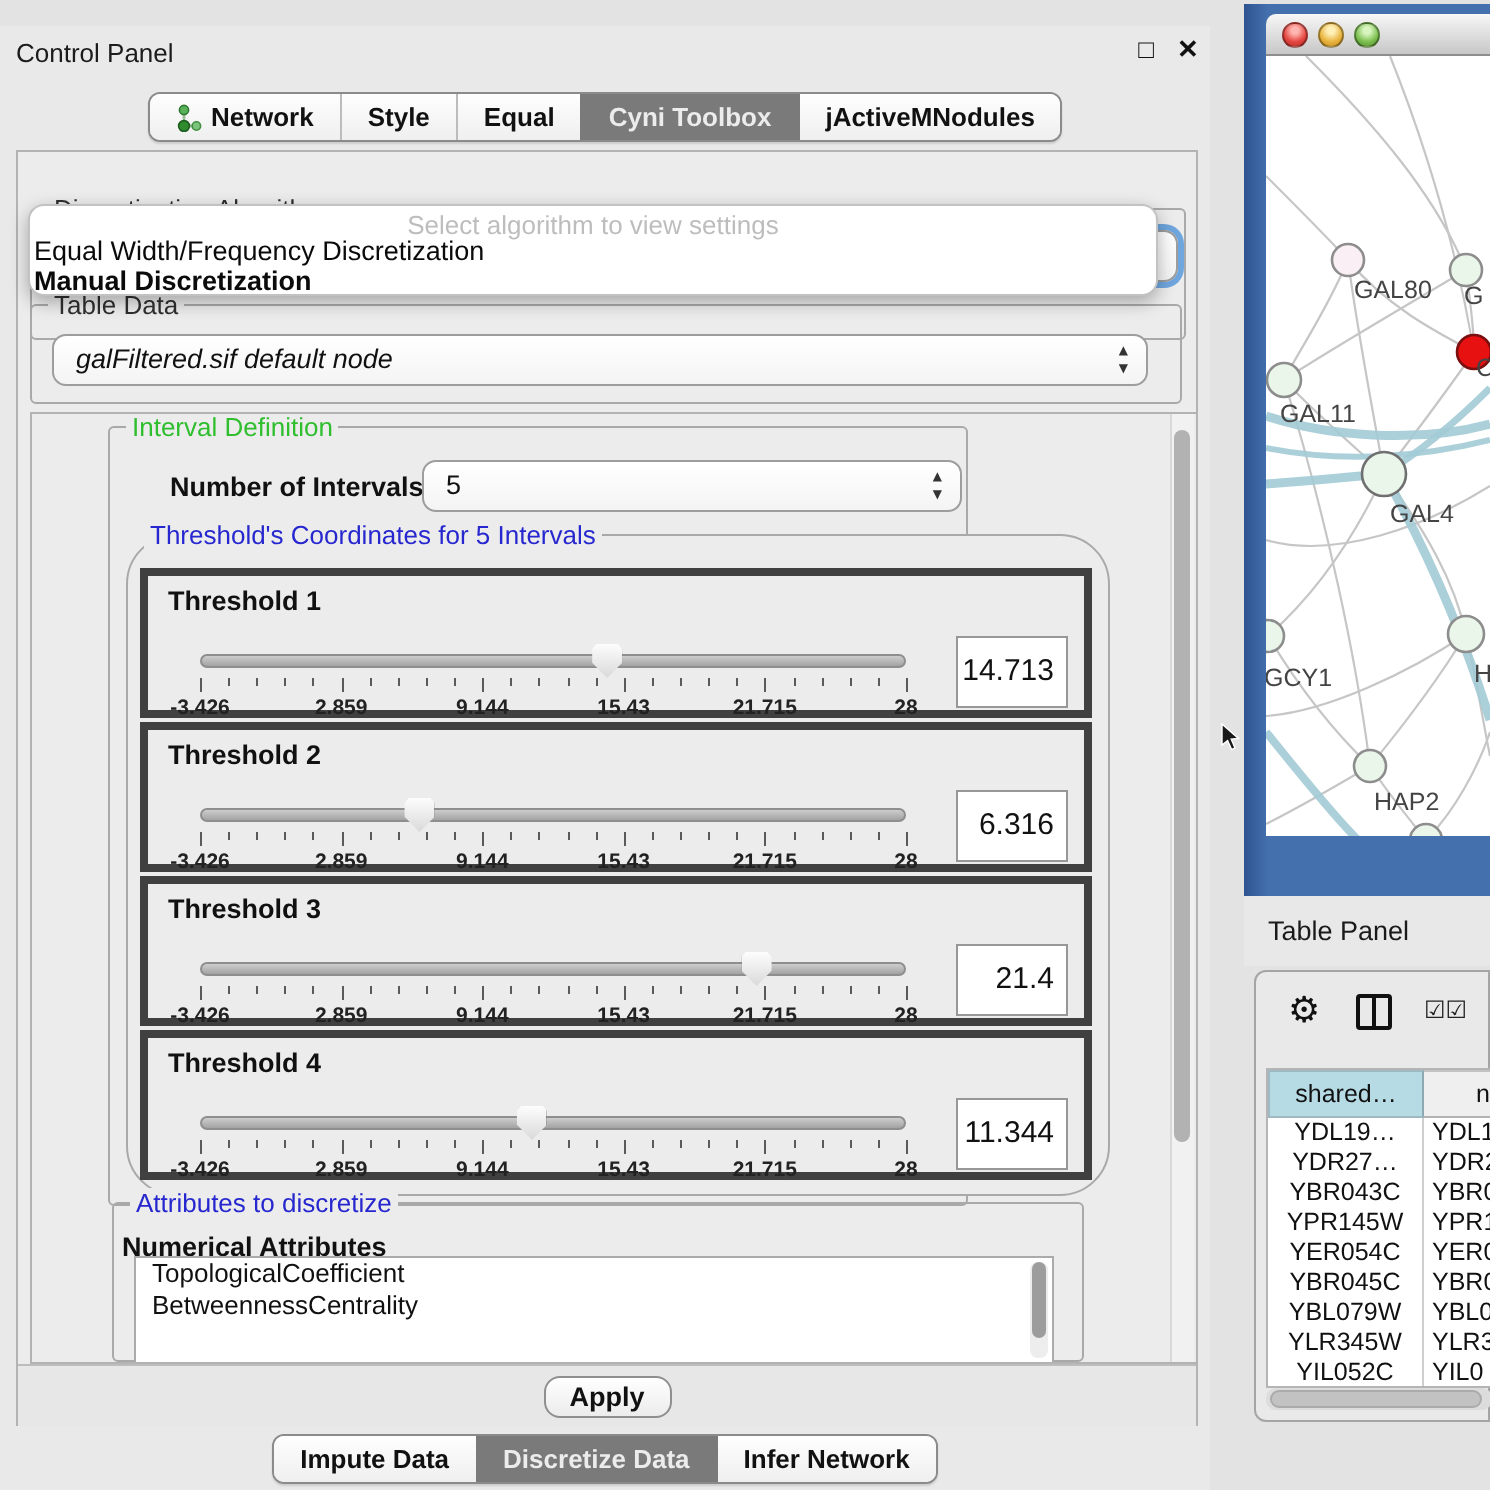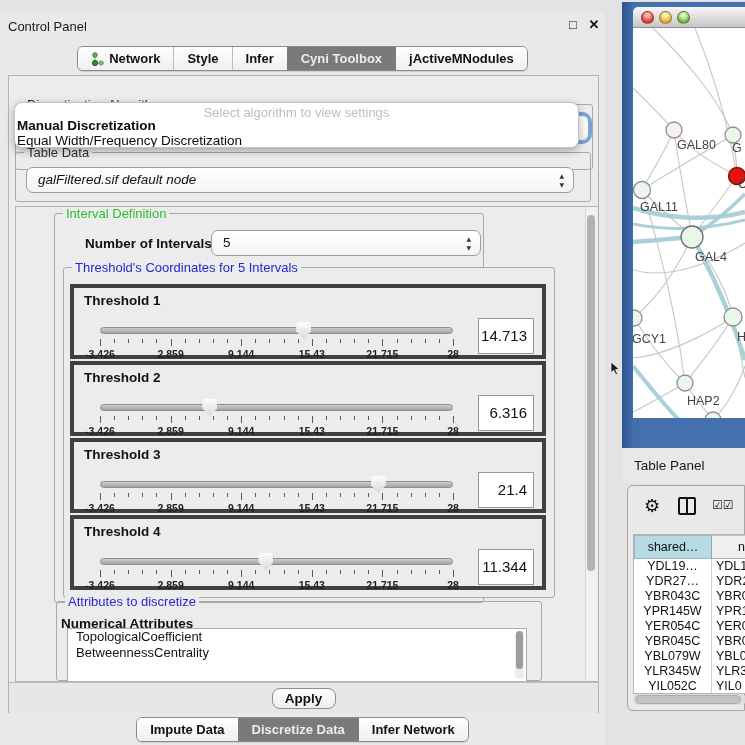--- a/index.html
+++ b/index.html
@@ -143,21 +143,21 @@
                 <circle cx="4" cy="11" r="2.7" fill="#2e8b2e" stroke="#1d5c1d" stroke-width="0.8"></circle>
                 <circle cx="10.2" cy="11" r="2.1" fill="#7cc47c" stroke="#3f8f3f" stroke-width="0.8"></circle>
               </svg>
             </span>
             <span>Network</span>
           </div>
           <div class="tab">
             <span>Style</span>
           </div>
           <div class="tab">
-            <span>Infer</span>
+            <span>Equal</span>
           </div>
           <div class="tab selected">
             <span>Cyni Toolbox</span>
           </div>
           <div class="tab">
             <span>jActiveMNodules</span>
           </div>
         </div>
     </nav>
 
@@ -169,22 +169,22 @@
           <span class="stepper">
             <span>▲</span>
               <span>▼</span>
           </span>
         </div>
       </div>
 
       <div class="popup">
         <div class="popup-placeholder">Select algorithm to view settings</div>
         <div class="popup-options" id="popup-options">
+            <div class="popup-option">Equal Width/Frequency Discretization</div>
             <div class="popup-option bold">Manual Discretization</div>
-            <div class="popup-option">Equal Width/Frequency Discretization</div>
           </div>
       </div>
 
       <div class="group" style="left:6px; top:76px; width:576px; height:50px;">
         <span class="gtitle">Table Data</span>
         <div class="combo" style="left:10px; top:14px; width:548px;font-style:italic;">
           <span>galFiltered.sif default node</span>
           <span class="stepper">
             <span>▲</span>
               <span>▼</span>
@@ -198,21 +198,21 @@
           <span class="gtitle green">Interval Definition</span>
           <span class="num-label">Number of Intervals</span>
           <div class="combo" style="left:156px; top:16px; width:270px;">
             <span>5</span>
             <span class="stepper">
               <span>▲</span>
                 <span>▼</span>
             </span>
           </div>
 
-          <div class="group" style="left:8px; top:53px; width:492px; height:331px; background:#ececec;">
+          <div class="group" style="left:8px; top:53px; width:492px; height:331px; background:#ececec;border-radius:25px;">
             <span class="gtitle blue">Threshold's Coordinates for 5 Intervals</span>
             <div class="thr-wrap" id="thresholds">
                 <div class="thr-panel">
                   <div class="thr-label">Threshold 1</div>
                   <div class="slider">
                     <div class="thumb" style="left: calc(57.72% - 7.5px);"></div>
                   </div>
                   <div class="ticks">
                     <span class="tick major" style="left: 0%;"></span>
                     <span class="tick" style="left: 4%;"></span>

